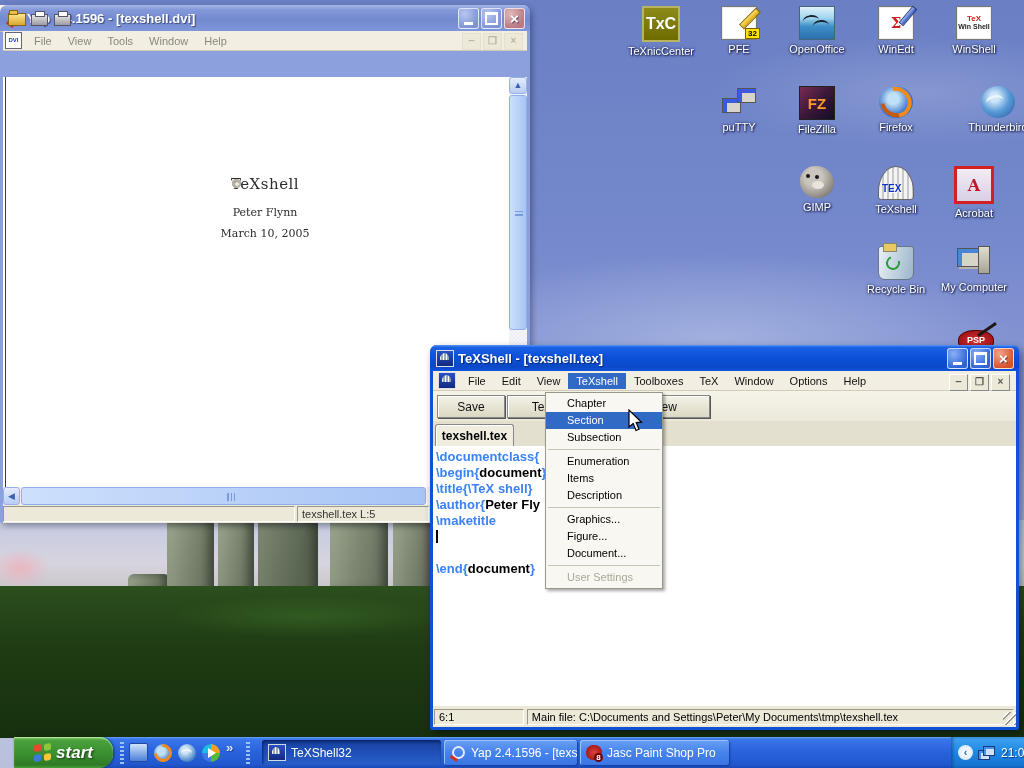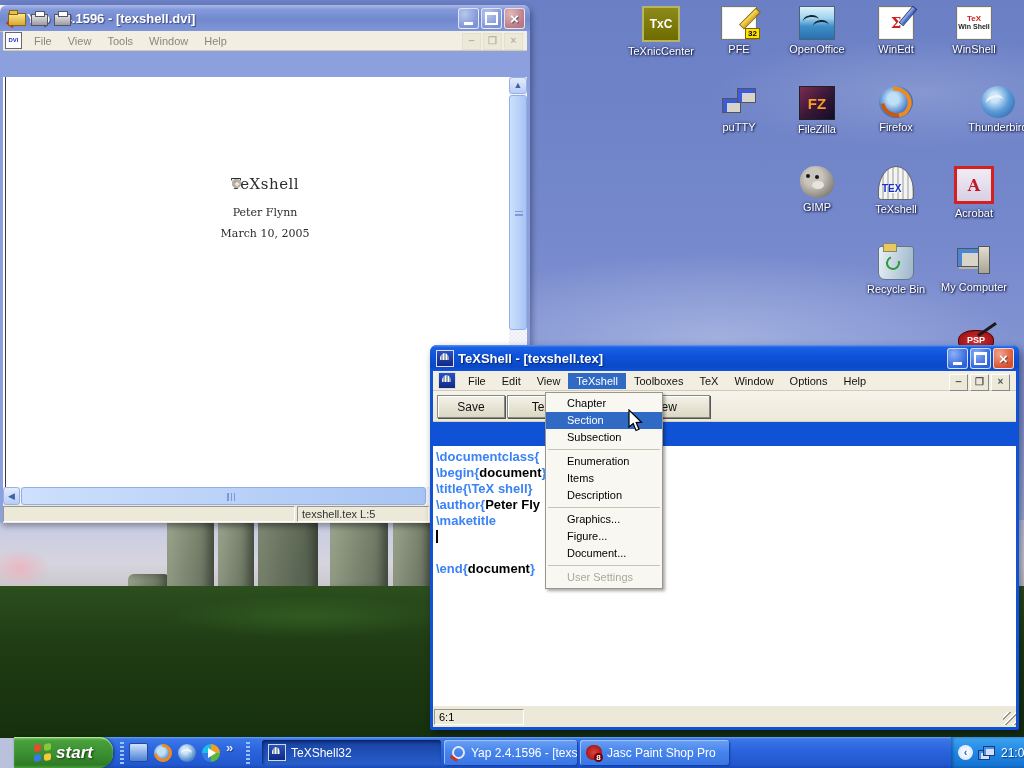--- a/index.html
+++ b/index.html
@@ -26,21 +26,21 @@
       radial-gradient(ellipse 200px 30px at 30% 20%, rgba(60,110,40,.5), transparent 70%),
       radial-gradient(ellipse 260px 40px at 70% 60%, rgba(20,50,15,.6), transparent 70%),
       linear-gradient(180deg,#2c4f1e 0%,#1f3c14 40%,#16300e 100%);}
 
   
   .di{position:absolute;width:76px;text-align:center;z-index:1;cursor:default;}
   .di .img{width:34px;height:32px;margin:0 auto;position:relative;display:flex;align-items:center;justify-content:center;}
   .di .lbl{color:#fff;font-size:11px;text-shadow:1px 1px 2px #101840,0 0 3px #101840;margin-top:3px;line-height:12px;}
   .gl{font-weight:bold;position:relative;z-index:2;}
   .img-texniccenter{background:linear-gradient(#8c8a18,#6e6c00);border:2px solid #b8b460;}
-  .img-texniccenter .gl{color:#fff;font-size:12px;}
+  .img-texniccenter .gl{color:#fff;font-size:16px;}
   .img-pfe,.img-winedt,.img-winshell{background:#fff;border:1px solid #777;width:24px;height:30px;
     box-shadow:inset 0 0 0 1px #eee;}
   .img-pfe::after{content:"";position:absolute;width:22px;height:5px;background:linear-gradient(#ffe25a,#d9a520);
     transform:rotate(-45deg);right:-6px;top:8px;border:1px solid #8a6a00;}
   .img-pfe .gl{position:absolute;right:-4px;bottom:0;background:#ffe400;color:#000;font-size:8px;
     padding:0 2px;border:1px solid #806000;}
   .img-openoffice{background:linear-gradient(180deg,#dff0fa 0%,#9fd4ee 35%,#3f8fc8 60%,#2a6fae 100%);border:1px solid #467;}
   .img-openoffice::before,.img-openoffice::after{content:"";position:absolute;width:16px;height:9px;
     border-top:2.5px solid #1a2430;border-radius:50% 50% 0 0;}
   .img-openoffice::before{left:3px;top:8px;transform:rotate(-6deg);}
@@ -474,33 +474,37 @@
       <span class="mdi">‒</span>
       <span class="mdi">❐</span>
       <span class="mdi">×</span>
     </span>
   </div>
   <div id="tex-toolbar" class="abs">
       <span class="push-btn" style="left: 4px; width: 68px;">Save</span>
       <span class="push-btn" style="left: 74px; width: 70px;">TeX</span>
       <span class="push-btn" style="left: 168px; width: 109px;">Preview</span>
     </div>
+  <div id="tex-tabrow" class="abs">
+    <span id="tex-tab">texshell.tex</span>
+  </div>
   <div id="tex-editor" class="abs">
       <div class="ed-line" style="top: 3px;"><span class="r">\documentclass{</span></div>
       <div class="ed-line" style="top: 19px;"><span class="r">\begin{</span><span class="k">document</span><span class="r">}</span></div>
       <div class="ed-line" style="top: 35px;"><span class="r">\title{\TeX shell}</span></div>
       <div class="ed-line" style="top: 51px;"><span class="r">\author{</span><span class="k">Peter Fly</span></div>
       <div class="ed-line" style="top: 67px;"><span class="r">\maketitle</span></div>
       <div class="ed-line" style="top: 83px;"></div>
       <div class="ed-line" style="top: 99px;"></div>
       <div class="ed-line" style="top: 115px; text-align: center;"><span class="r">\end{</span><span class="k">document</span><span class="r">}</span></div>
       <div id="caret" style="top: 84px;"></div>
     </div>
   <div id="tex-status" class="abs">
     <span class="status-cell" style="width:80px;">6:1</span>
+    <span class="status-cell" style="width:478px;">Main file: C:\Documents and Settings\Peter\My Documents\tmp\texshell.tex</span>
     <span id="resize-grip"></span>
   </div>
 </div>
 
 <div id="dropdown" class="abs">
     <div class="dd-item">Chapter</div>
     <div class="dd-item hl">Section</div>
     <div class="dd-item">Subsection</div>
     <div class="dd-sep"></div>
     <div class="dd-item">Enumeration</div>

